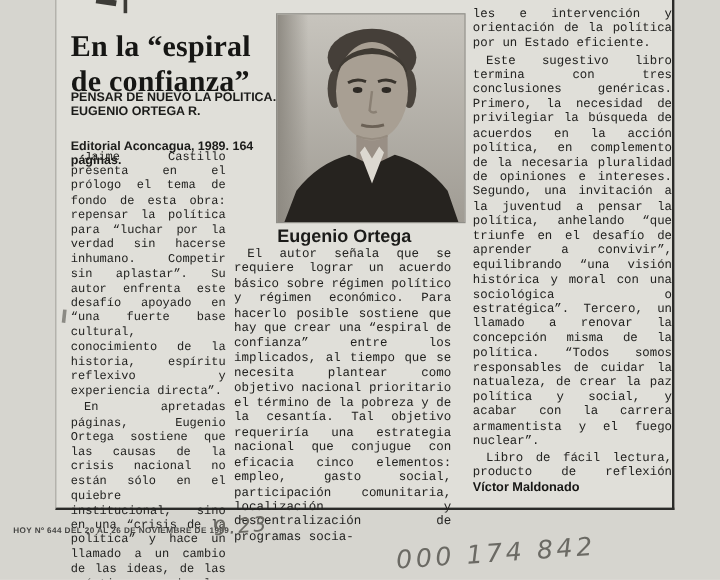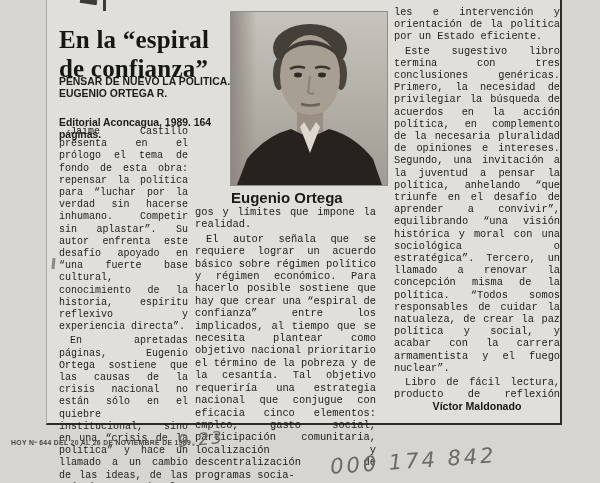--- a/index.html
+++ b/index.html
@@ -50,21 +50,21 @@
     width:156px; height:173px;
     outline:1px solid #8f8e88;
     background:#b3afa8;
   }
   .photo-caption {
     position:absolute; left:184px; top:189px; width:160px;
     font-weight:bold; font-size:15px; color:#1b1b19;
   }
   .byline {
     position:absolute; left:347px; top:400px; width:166px;
-    text-align:center; font-weight:bold; font-size:10.6px; color:#161614;
+    text-align:left; font-weight:bold; font-size:10.6px; color:#161614;
   }
 
   .footer-line {
     position:absolute; left:11px; top:439px;
     font-weight:bold; font-size:6.8px; letter-spacing:0.35px;
     color:#454543;
   }
   .handwrite {
     position:absolute; color:#6b6a64;
     font-family:"DejaVu Sans", sans-serif; font-style:italic;
@@ -123,21 +123,20 @@
         <path d="M70,92 Q79,95 89,92" stroke="#6b6156" stroke-width="2.4" fill="none"></path>
         <path d="M66,101 Q79,107 92,101" stroke="#958b7f" stroke-width="1.5" fill="none"></path>
         <path d="M6,173 L16,147 Q34,124 60,117 L79,126 L98,117 Q124,124 142,147 L151,173 Z" fill="#26231f"></path>
         <path d="M69,115 L79,141 L89,115 L85,110 L79,120 L73,110 Z" fill="#dcd8d0"></path>
       </svg>
     </div>
 
     <div class="photo-caption">Eugenio Ortega</div>
 
     <div class="bodycol col2">
-      <p class="para cont">gos y límites que impone la realidad.</p>
       <p class="para">El autor señala que se requiere lograr un acuerdo básico sobre régimen político y régimen económico. Para hacerlo posible sostiene que hay que crear una “espiral de confianza” entre los implicados, al tiempo que se necesita plantear como objetivo nacional prioritario el término de la pobreza y de la cesantía. Tal objetivo requeriría una estrategia nacional que conjugue con eficacia cinco elementos: empleo, gasto social, participación comunitaria, localización y descentralización de programas socia-</p>
     </div>
 
     <div class="bodycol col3">
       <p class="para cont">les e intervención y orientación de la política por un Estado eficiente.</p>
       <p class="para">Este sugestivo libro termina con tres conclusiones genéricas. Primero, la necesidad de privilegiar la búsqueda de acuerdos en la acción política, en complemento de la necesaria pluralidad de opiniones e intereses. Segundo, una invitación a la juventud a pensar la política, anhelando “que triunfe en el desafío de aprender a convivir”, equilibrando “una visión histórica y moral con una sociológica o estratégica”. Tercero, un llamado a renovar la concepción misma de la política. “Todos somos responsables de cuidar la natualeza, de crear la paz política y social, y acabar con la carrera armamentista y el fuego nuclear”.</p>
       <p class="para">Libro de fácil lectura, producto de reflexión profunda, es una guía útil para quien quiera ahondar en las consecuencias que tiene hoy asumir un comportamiento democrático. Las nuevas generaciones encontrarán en él un boceto se trazo firme de las proyecciones y perspectivas que trae consigo el cambio de década y de régimen.</p>
     </div>
 
     <div class="byline">Víctor Maldonado</div>

